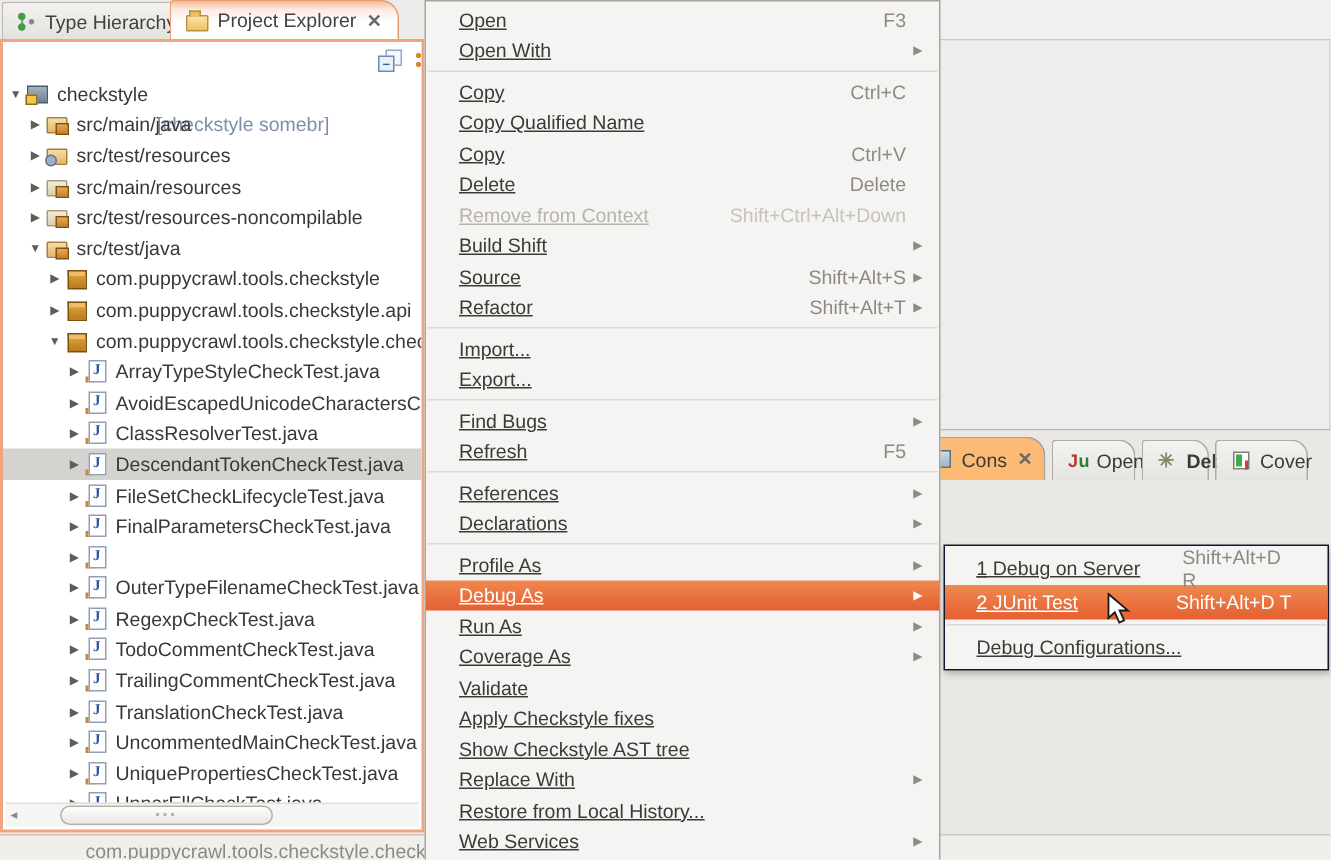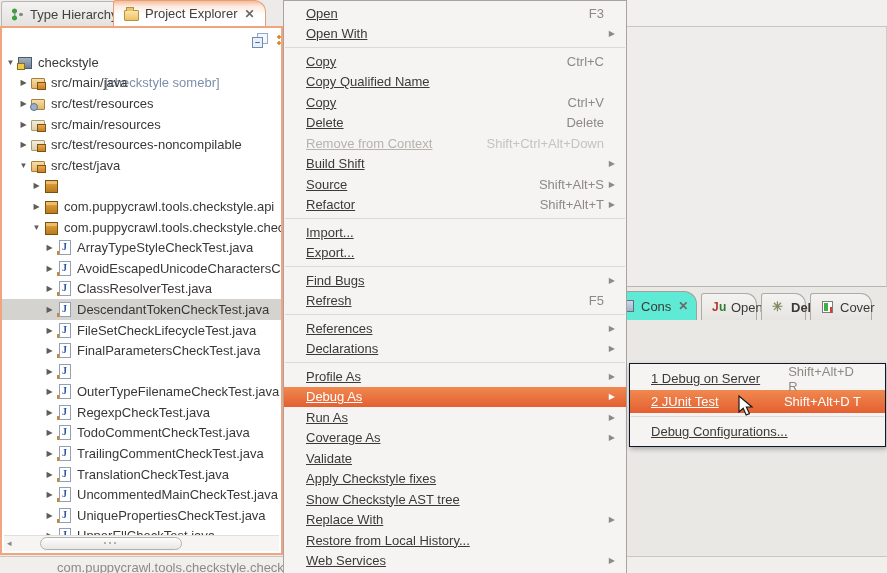--- a/index.html
+++ b/index.html
@@ -10,21 +10,21 @@
   .r-topband{position:absolute;left:600px;top:0;width:287px;height:26px;background:#f1f0ee;border-bottom:1px solid #c9c6c2;z-index:1;}
   .r-mid{position:absolute;left:600px;top:27px;width:286px;height:259px;background:#eeedeb;border-right:1px solid #d2cfcb;border-bottom:1px solid #b8b5b1;z-index:1;}
   .r-below{position:absolute;left:600px;top:287px;width:287px;height:269px;background:#eae8e5;z-index:1;}
   .status-strip{position:absolute;left:0;right:0;top:556px;height:17px;background:#f0efec;border-top:1px solid #cac7c3;z-index:0;}
   .status-text{position:absolute;left:57px;top:560px;color:#8c8a87;font-size:13px;white-space:nowrap;z-index:1;}
 
   
   .btabs{position:absolute;left:600px;top:290px;height:30px;display:flex;align-items:flex-end;gap:4px;z-index:2;}
   .btab{display:flex;align-items:center;height:27px;padding:0 9px;background:linear-gradient(#f4f3f1,#e6e4e1);
         border:1px solid #aeaba6;border-bottom:none;border-radius:3px 11px 0 0;color:#3c3a37;font-size:13px;white-space:nowrap;}
-  .btab.act{height:29px;background:#5eead4;border-color:#a39f9a;border-radius:3px 13px 0 0;}
+  .btab.act{height:29px;background:#fdba74;border-color:#a39f9a;border-radius:3px 13px 0 0;}
   .bti{width:15px;height:14px;position:relative;margin-right:5px;flex:none;}
   .bti-console::before{content:"";position:absolute;inset:1px 2px;background:linear-gradient(#cdd9e4,#9fb4c6);border:1px solid #5c7186;}
   .bti-junit::before{content:"J";position:absolute;left:1px;top:0;font:bold 12px/14px "Liberation Sans",sans-serif;color:#b03a31;}
   .bti-junit::after{content:"u";position:absolute;left:8px;top:0;font:bold 12px/14px "Liberation Sans",sans-serif;color:#2e7d32;}
   .bti-debug::before{content:"✳";position:absolute;left:1px;top:0;font-size:13px;line-height:14px;color:#7d8a62;}
   .bti-coverage::before{content:"";position:absolute;inset:1px 2px;background:#fff;border:1px solid #7f7c78;}
   .bti-coverage::after{content:"";position:absolute;left:4px;bottom:3px;width:4px;height:8px;background:#3fae49;box-shadow:5px 3px 0 -1px #cf3f33;}
   .tclose{margin-left:7px;color:#6b6966;font-weight:bold;font-size:12px;line-height:12px;}
 
   
@@ -177,20 +177,21 @@
           <span class="tlabel">src/test/resources-noncompilable</span>
         </div>
         <div class="trow" style="padding-left: 16px;">
           <span class="arrow">▼</span>
           <span class="ti ti-srcfolder"></span>
           <span class="tlabel">src/test/java</span>
         </div>
         <div class="trow" style="padding-left: 29px;">
           <span class="arrow">▶</span>
           <span class="ti ti-package"></span>
+          <span class="tlabel">com.puppycrawl.tools.checkstyle</span>
         </div>
         <div class="trow" style="padding-left: 29px;">
           <span class="arrow">▶</span>
           <span class="ti ti-package"></span>
           <span class="tlabel">com.puppycrawl.tools.checkstyle.api</span>
         </div>
         <div class="trow" style="padding-left: 29px;">
           <span class="arrow">▼</span>
           <span class="ti ti-package"></span>
           <span class="tlabel">com.puppycrawl.tools.checkstyle.check</span>

